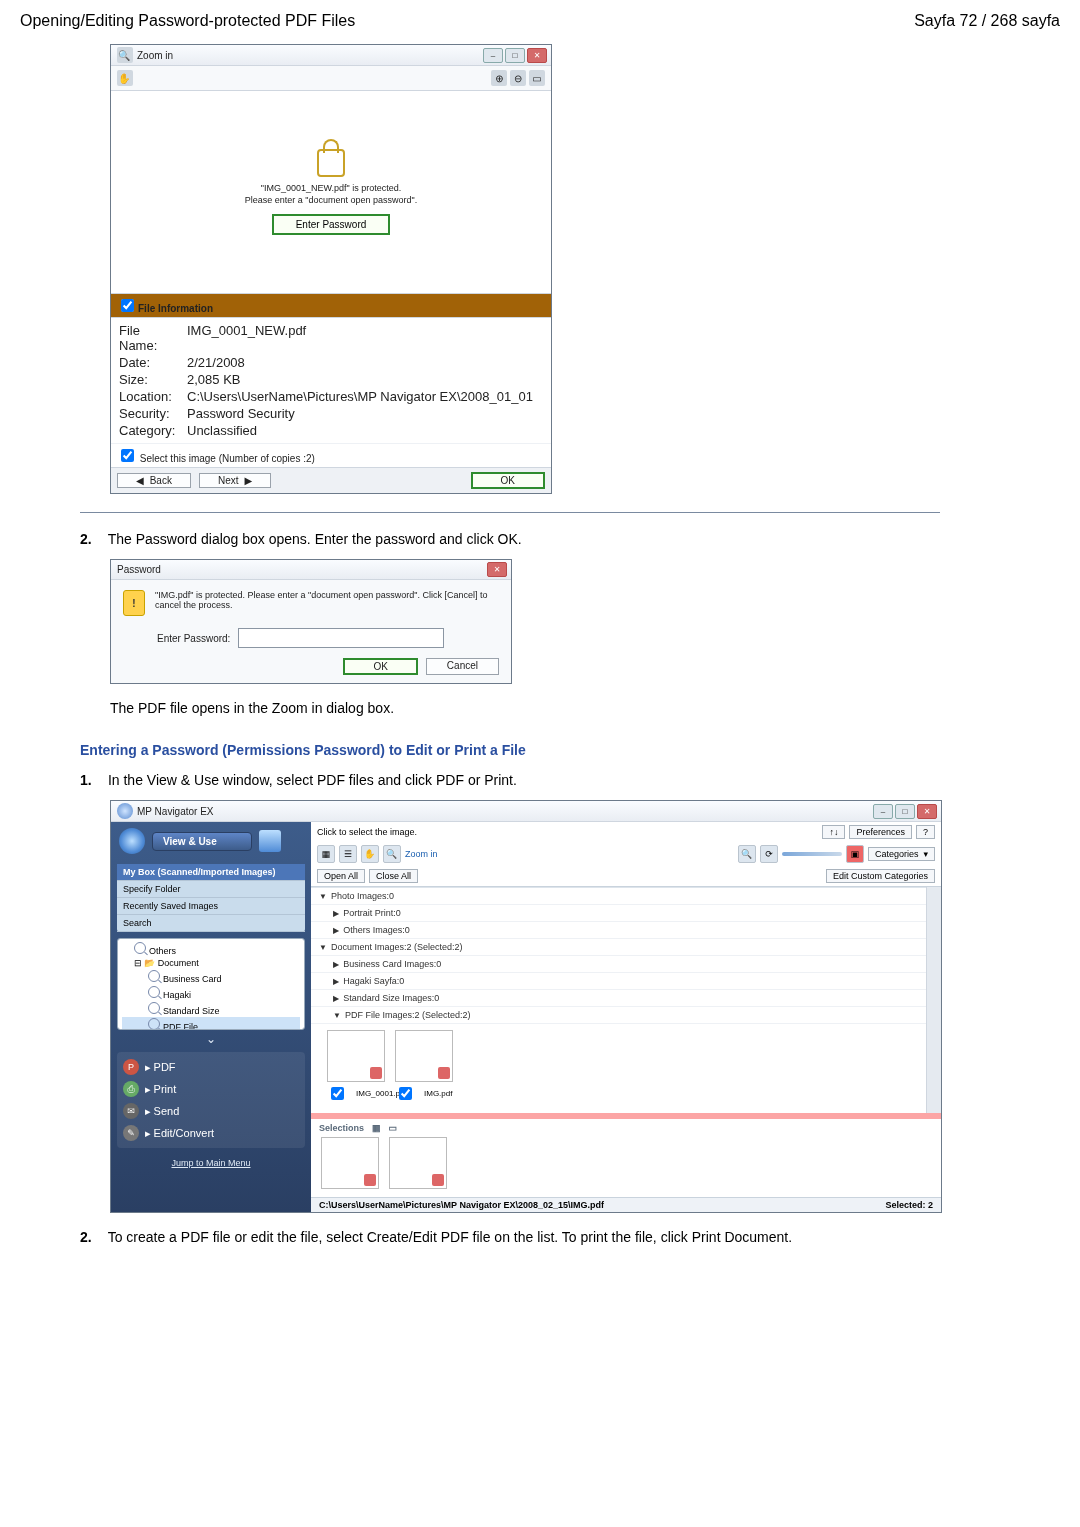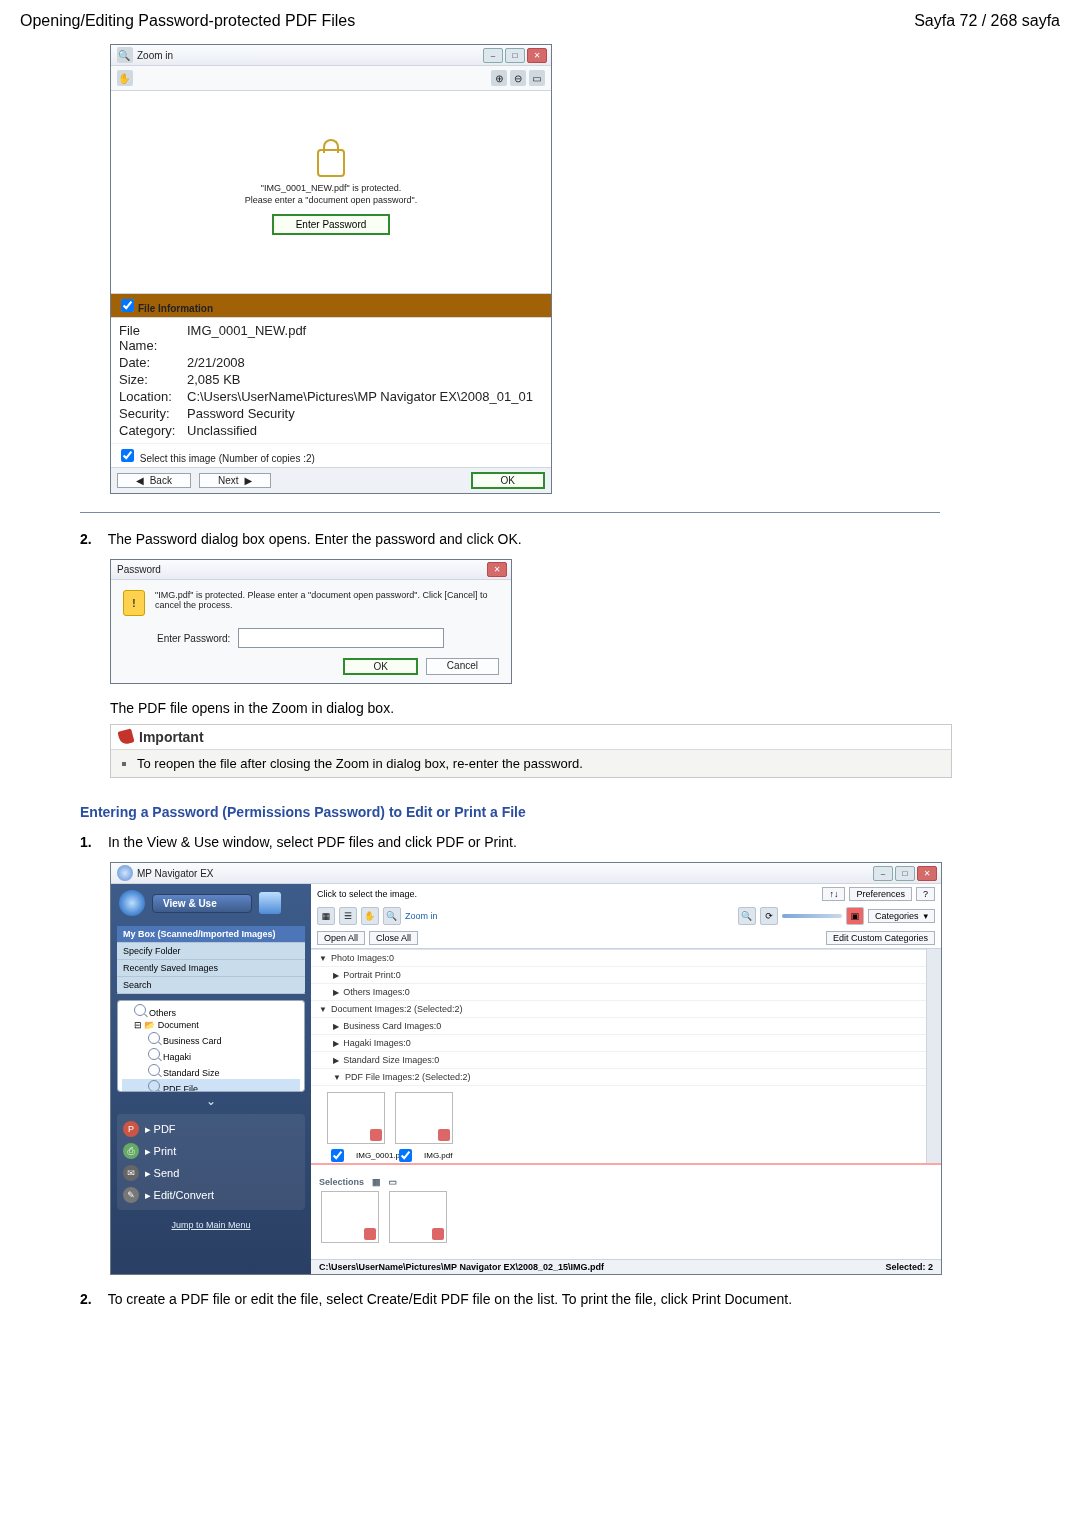--- a/index.html
+++ b/index.html
@@ -115,21 +115,21 @@
   .mp-rtop .tbico{width:16px;height:16px;background:#dde6ef;border:1px solid #bac4ce;border-radius:2px;display:inline-flex;align-items:center;justify-content:center;font-size:9px;}
   .mp-rtop .zoom-lab{color:#1a5fb0}
   .mp-list{flex:1;overflow:auto;border-top:1px solid #dde4eb;}
   .grp-hdr{display:flex;align-items:center;gap:4px;padding:3px 8px;border-bottom:1px solid #eef1f5;color:#333;}
   .grp-hdr .tri{font-size:8px;}
   .thumbs{display:flex;gap:8px;padding:6px 16px;}
   .thumb{width:60px;}
   .thumb .img{width:56px;height:50px;background:#fff;border:1px solid #bbb;position:relative;}
   .thumb .img .pbadge{position:absolute;right:2px;bottom:2px;width:12px;height:12px;background:#d66;border-radius:2px;}
   .thumb label{font-size:8px;display:flex;align-items:center;gap:9px;margin-top:2px;}
-  .mp-sel{border-top:2px solid #fca5a5;padding:12px 8px;}
+  .mp-sel{border-top:6px solid #fca5a5;padding:4px 8px;}
   .mp-sel .hdrline{display:flex;align-items:center;gap:8px;color:#5a6a7a;font-weight:bold;}
   .mp-status{display:flex;justify-content:space-between;padding:2px 8px;border-top:1px solid #c9d3dd;background:#eef2f7;font-size:9px;font-weight:bold;}
   .scroll-v{width:14px;background:#e5eaf0;border-left:1px solid #cfd6df;}
 </style>
 </head>
 <body>
 
 <div class="page-header">
   <div>Opening/Editing Password-protected PDF Files</div>
   <div>Sayfa 72 / 268 sayfa</div>
@@ -244,31 +244,20 @@
           <div class="pwd-btns">
             <span class="ok-btn2">OK</span>
             <span class="std-btn">Cancel</span>
           </div>
         </div>
       </div>
     </div>
 
     <div style="margin:14px 0 0 30px;">The PDF file opens in the Zoom in dialog box.</div>
 
-    <div class="note-box">
-      <div class="note-hdr">
-        <div class="tag-icon"></div>
-        <div class="note-title">Important</div>
-      </div>
-      <div class="note-body">
-        <ul>
-            <li><span>To reopen the file after closing the Zoom in dialog box, re-enter the password.</span></li>
-          </ul>
-      </div>
-    </div>
   </li>
 </ol>
 
 <h3 class="sec">Entering a Password (Permissions Password) to Edit or Print a File</h3>
 
 <ol class="steps">
   <li>
     <span class="step-num">1.</span>
     <span class="step-text">In the View &amp; Use window, select PDF files and click PDF or Print.</span>
 
@@ -376,21 +365,21 @@
               <div class="grp-hdr">
                     <span class="tri">▼</span>
                     <span>Document   Images:2   (Selected:2)</span>
                   </div>
               <div class="grp-hdr" style="padding-left:22px;">
                     <span class="tri">▶</span>
                     <span>Business Card   Images:0</span>
                   </div>
               <div class="grp-hdr" style="padding-left:22px;">
                     <span class="tri">▶</span>
-                    <span>Hagaki   Images:0</span>
+                    <span>Hagaki   Sayfa:0</span>
                   </div>
               <div class="grp-hdr" style="padding-left:22px;">
                     <span class="tri">▶</span>
                     <span>Standard Size   Images:0</span>
                   </div>
               <div class="grp-hdr" style="padding-left:22px;">
                     <span class="tri">▼</span>
                     <span>PDF File   Images:2   (Selected:2)</span>
                   </div>
               <div class="thumbs">

